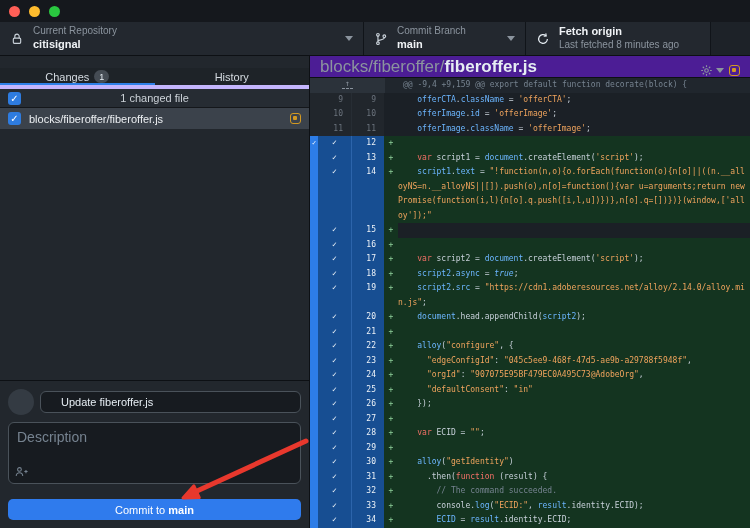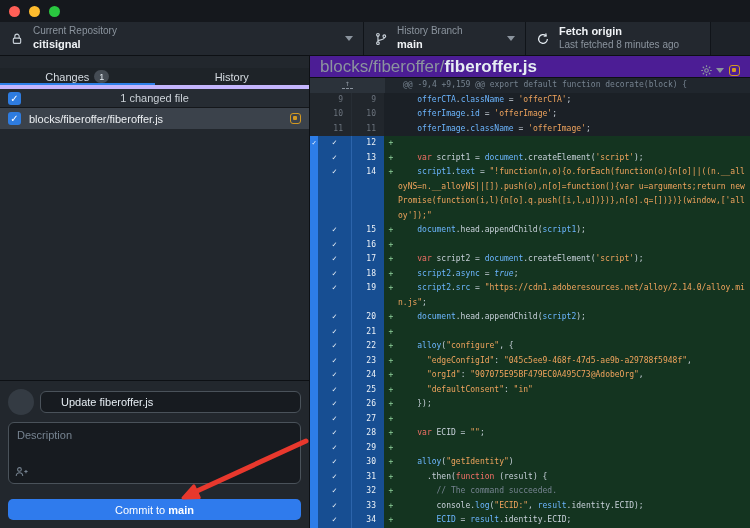--- a/index.html
+++ b/index.html
@@ -43,21 +43,21 @@
                    background:#d29922;border-radius:1px;}
   .filler{flex:1;background:#22272d;}
   
   .commit{border-top:1px solid #0d1014;padding:8px;display:flex;flex-direction:column;background:#22272d;}
   .srow{display:flex;align-items:center;gap:6px;}
   .avatar{width:26px;height:26px;border-radius:50%;background:#343b43;flex:none;}
   .summary-input{flex:1;height:22px;background:#171b20;border:1px solid #4a525a;border-radius:6px;
                  color:#e6edf3;font-size:11px;padding:0 20px;font-family:"Liberation Sans",sans-serif;}
   .descwrap{position:relative;margin-top:7px;}
   .desc{width:100%;height:62px;background:#171b20;border:1px solid #4a525a;border-radius:6px;
-        color:#e6edf3;font-size:11px;padding:6px 8px;resize:none;display:block;
+        color:#e6edf3;font-size:14px;padding:6px 8px;resize:none;display:block;
         font-family:"Liberation Sans",sans-serif;}
   .desc::placeholder,.summary-input::placeholder{color:#768390;}
   .coauthor{position:absolute;left:7px;bottom:7px;}
   .commit-btn{margin-top:15px;height:21px;background:#2f7bed;border:none;border-radius:5px;
               color:#fff;font-size:11px;cursor:default;}
   .commit-btn b{font-weight:bold;}
   
   .right{flex:1;display:flex;flex-direction:column;background:#1b2026;min-width:0;}
   .dheader{height:22px;flex:none;display:flex;align-items:flex-end;padding:0 10px;background:#4c1d95;
            border-bottom:1px solid #0d1014;font-size:17px;}
@@ -118,21 +118,21 @@
     <div class="tbtn w-branch">
       <span>
         <svg class="icon" width="14" height="14" viewBox="0 0 16 16" fill="none" stroke="#c9d1d9" stroke-width="1.3">
           <circle cx="4.5" cy="3.2" r="1.5"></circle>
             <circle cx="4.5" cy="12.8" r="1.5"></circle>
             <circle cx="11.8" cy="4.8" r="1.5"></circle>
           <path d="M4.5 4.7v6.6 M11.8 6.3c0 2.6-3.3 2.8-7.3 3.4"></path>
         </svg>
       </span>
       <span class="txt">
-        <span class="tlabel">History Branch</span>
+        <span class="tlabel">Commit Branch</span>
         <span class="tvalue">main</span>
       </span>
       <span class="caret"></span>
     </div>
     <div class="tbtn w-fetch">
       <span>
         <svg class="icon" width="14" height="14" viewBox="0 0 16 16" fill="none" stroke="#e6edf3" stroke-width="1.4">
           <path d="M13 8a5 5 0 1 1-1.6-3.7"></path>
           <path d="M11.2 1.6l.5 2.9-2.9.4" stroke-width="1.3"></path>
         </svg>
@@ -253,21 +253,20 @@
             <span class="oldc">✓</span>
             <span class="newc">14</span>
             <span class="mark">+</span>
             <span class="codec"><span class="tp">    </span><span class="tv">script1</span><span class="tp">.</span><span class="tv">text</span><span class="tp"> = </span><span class="ts">"!function(n,o){o.forEach(function(o){n[o]||((n.__alloyNS=n.__alloyNS||[]).push(o),n[o]=function(){var u=arguments;return new Promise(function(i,l){n[o].q.push([i,l,u])})},n[o].q=[])})}(window,['alloy']);"</span></span>
           </div>
           <div class="drow add">
             <span class="strip"></span>
             <span class="oldc">✓</span>
             <span class="newc">15</span>
             <span class="mark">+</span>
-            <span class="codec"><span class="tp">    </span><span class="tv">document</span><span class="tp">.head.appendChild(</span><span class="tv">script1</span><span class="tp">);</span></span>
           </div>
           <div class="drow add">
             <span class="strip"></span>
             <span class="oldc">✓</span>
             <span class="newc">16</span>
             <span class="mark">+</span>
             <span class="codec"></span>
           </div>
           <div class="drow add">
             <span class="strip"></span>

